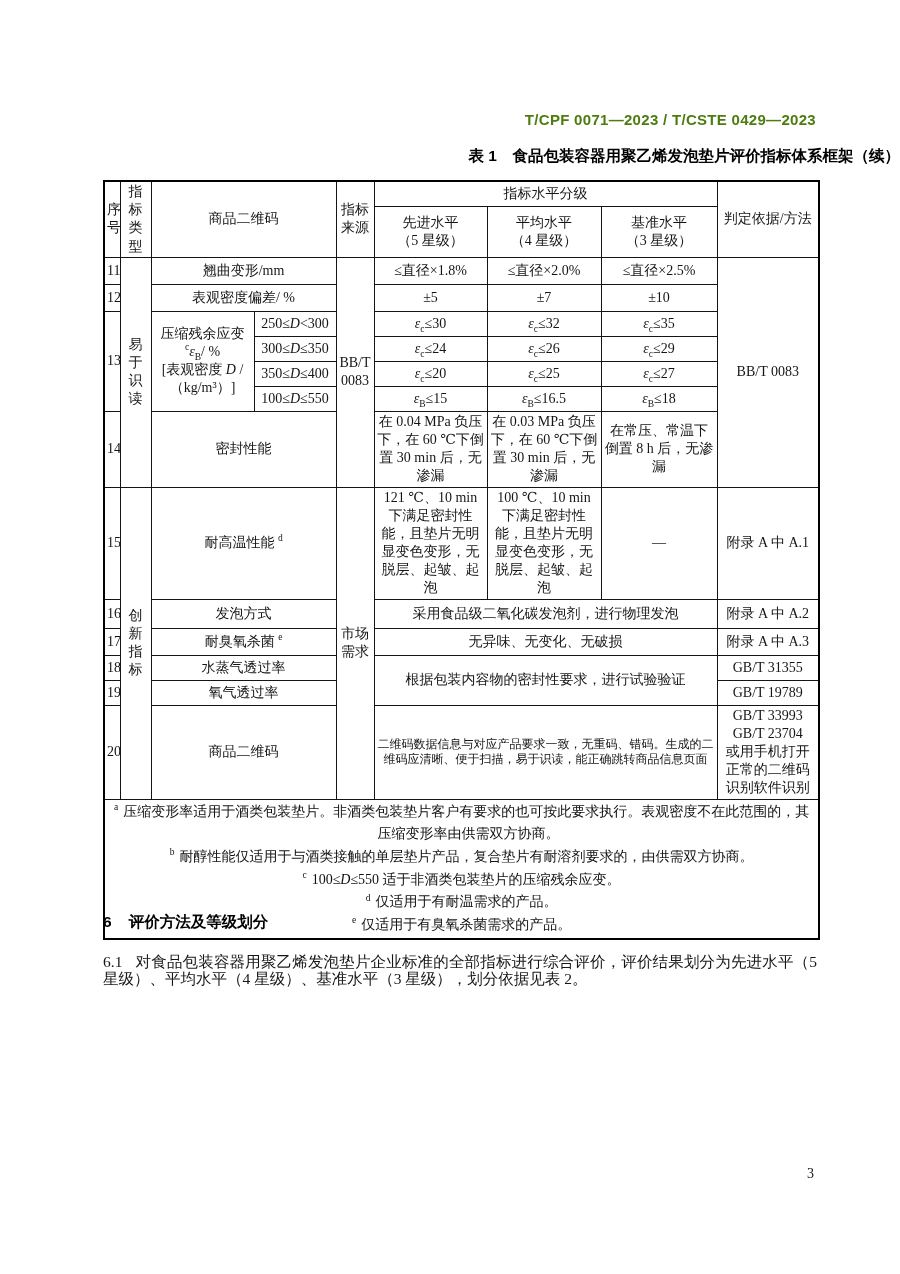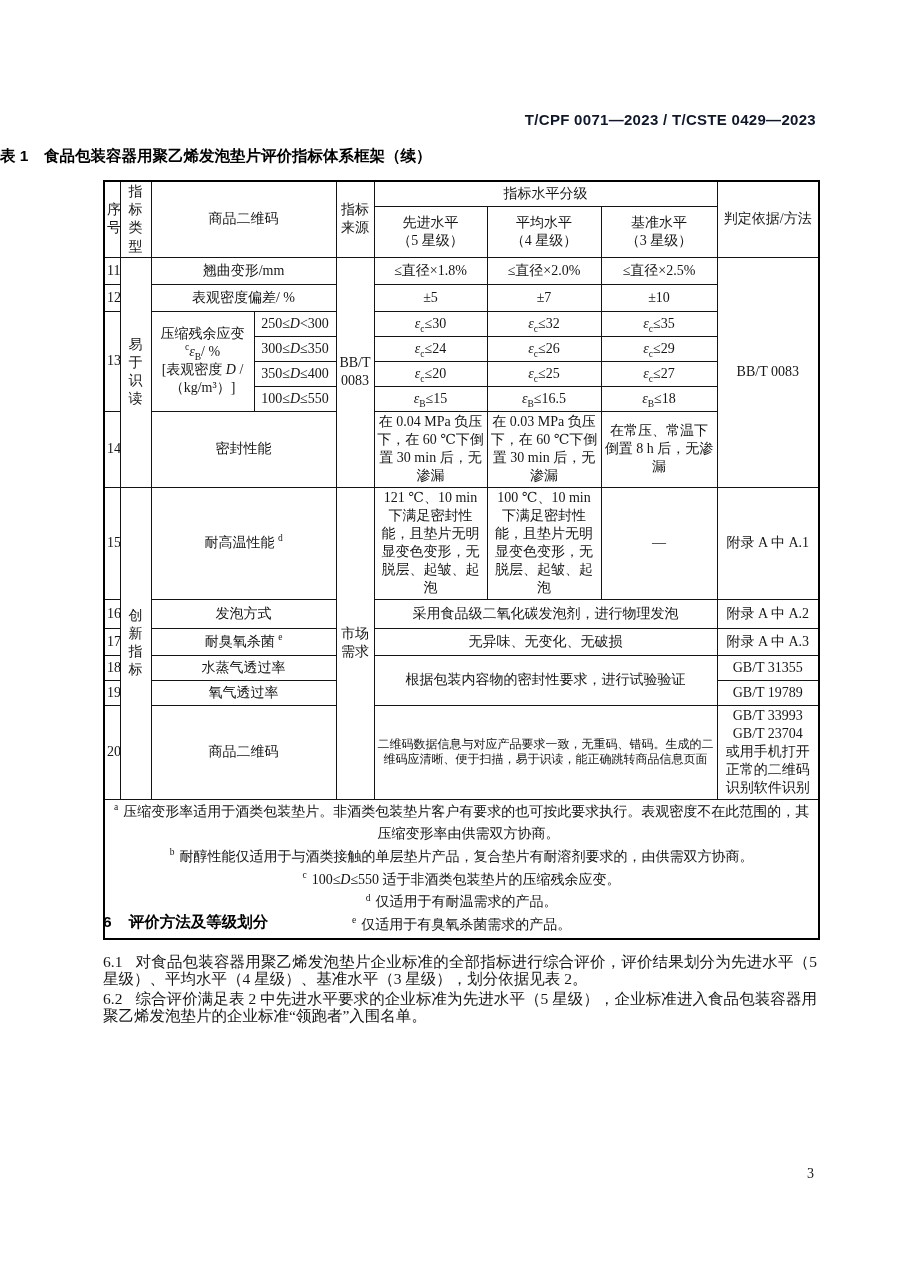--- a/index.html
+++ b/index.html
@@ -5,24 +5,24 @@
   * { box-sizing: border-box; }
   html,body { margin:0; padding:0; }
   body {
     width:900px; height:1274px; background:#ffffff; position:relative;
     font-family:"Liberation Serif","DejaVu Serif",serif; color:#151515;
     -webkit-font-smoothing:antialiased;
   }
   .doc-number {
     position:absolute; top:111px; right:84px;
     font-family:"Liberation Sans","DejaVu Sans",sans-serif;
-    font-weight:bold; font-size:15px; letter-spacing:.3px; color:#0f172a;
+    font-weight:bold; font-size:15px; letter-spacing:.3px; color:#4d7c0f;
   }
   .table-title {
-    position:absolute; top:146px; left:0; width:100%; text-align:left;
+    position:absolute; top:146px; left:0; width:100%; text-align:right;
     font-weight:bold; font-size:15.5px; color:#000;
     font-family:"Liberation Sans","DejaVu Sans",sans-serif;
   }
   table.main {
     position:absolute; top:180px; left:103px; width:715px;
     border-collapse:collapse; table-layout:fixed;
     border:2px solid #000;
   }
   table.main td {
     border:1px solid #141414; text-align:center; vertical-align:middle;
@@ -195,18 +195,17 @@
         </td>
       </tr>
     </tbody>
   </table>
 
   <div class="section">
     <div class="sec-head">
       <span class="secnum">6</span><span>评价方法及等级划分</span>
     </div>
     <p class="para"><span class="pnum">6.1</span><span>对食品包装容器用聚乙烯发泡垫片企业标准的全部指标进行综合评价，评价结果划分为先进水平（5 星级）、平均水平（4 星级）、基准水平（3 星级），划分依据见表 2。</span></p>
-    <p class="para"><span class="pnum">6.2</span><span>综合评价满足表 2 中先进水平要求的企业标准为先进水平（5 星级），企业标准进入食品包装容器用聚乙烯发泡垫片的企业标准“领跑者”入围名单。</span></p>
   </div>
 
   <div class="page-number">3</div>
 
 </div>
 
 </body></html>

